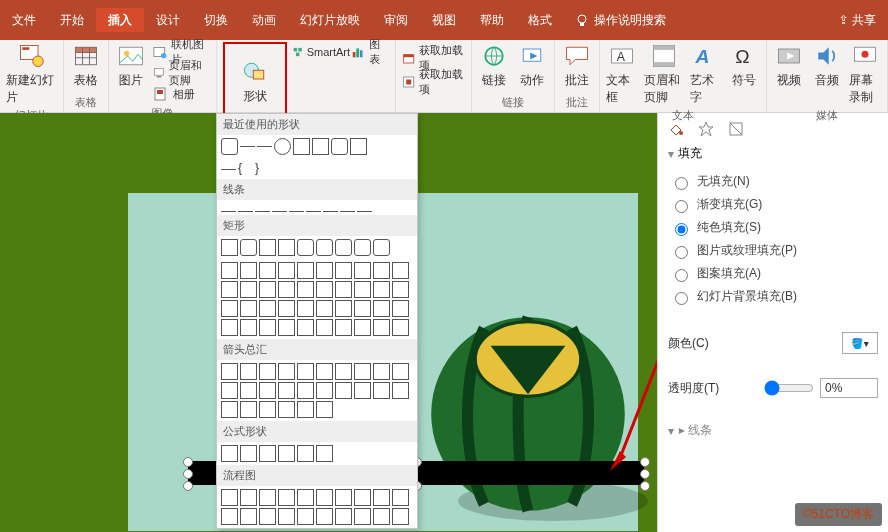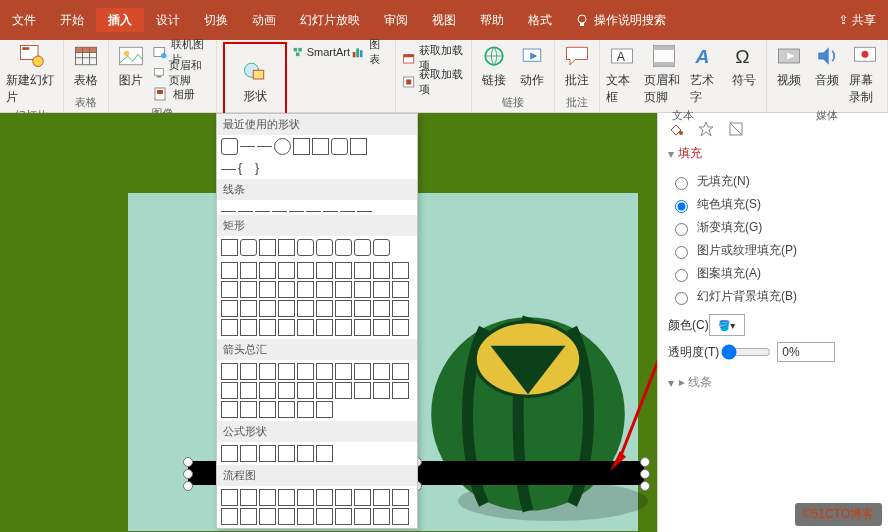--- a/index.html
+++ b/index.html
@@ -30,24 +30,24 @@
   .sp-head{background:#eee;padding:3px 6px;font-size:11px;color:#555}
   .sp-row{display:flex;flex-wrap:wrap;gap:2px;padding:3px 4px}
   .sh{width:15px;height:15px;border:1px solid #555;background:#fff;cursor:pointer}
   .sh.round{border-radius:3px}
   .sh.ellipse{border-radius:50%}
   .sh.line{border:none;border-top:1px solid #555;height:0;margin-top:8px}
 
   .format-pane{width:210px;border-left:1px solid #d4d4d4;padding:8px 10px;background:#fff;overflow:auto}
   .fp-hdr-icons{display:flex;gap:14px;margin-bottom:8px}
   .fp-section{margin-bottom:12px}
-  .fp-title{color:#b91c1c;font-size:12px;margin:4px 0 8px 0;display:flex;align-items:center;gap:4px}
+  .fp-title{color:#000000;font-size:12px;margin:4px 0 8px 0;display:flex;align-items:center;gap:4px}
   .fp-title::before{content:"\25BE";color:#888}
   .opt{display:flex;align-items:center;gap:6px;padding:3px 2px;font-size:12px;color:#444}
-  .kv{display:flex;align-items:center;justify-content:flex-start;margin:6px 0}
+  .kv{display:flex;align-items:center;justify-content:space-between;margin:24px 0}
   .colorbtn{width:34px;height:20px;border:1px solid #aaa;display:flex;align-items:center;justify-content:center;font-size:10px}
   .spin{border:1px solid #aaa;padding:2px 4px;min-width:48px;display:inline-block}
   .watermark{position:absolute;right:6px;bottom:6px;background:rgba(0,0,0,.55);color:#c2410c;padding:3px 8px;border-radius:3px;font-size:12px}
 </style>
 </head>
 <body>
 
 <div class="tabstrip">
   <div class="tab">文件</div>
   <div class="tab">开始</div>
@@ -461,26 +461,26 @@
           <path d="M2 2l12 12" stroke="#888"></path>
         </svg>
     </div>
     <div class="fp-section">
       <div class="fp-title">填充</div>
       <label class="opt">
           <input type="radio" name="fill" style="">
           <span>无填充(N)</span>
         </label>
       <label class="opt">
+          <input type="radio" name="fill" style="">
+          <span>渐变填充(G)</span>
+        </label>
+      <label class="opt">
           <input type="radio" name="fill" checked="" style="">
           <span>纯色填充(S)</span>
-        </label>
-      <label class="opt">
-          <input type="radio" name="fill" style="">
-          <span>渐变填充(G)</span>
         </label>
       <label class="opt">
           <input type="radio" name="fill" style="">
           <span>图片或纹理填充(P)</span>
         </label>
       <label class="opt">
           <input type="radio" name="fill" style="">
           <span>图案填充(A)</span>
         </label>
       <label class="opt">

